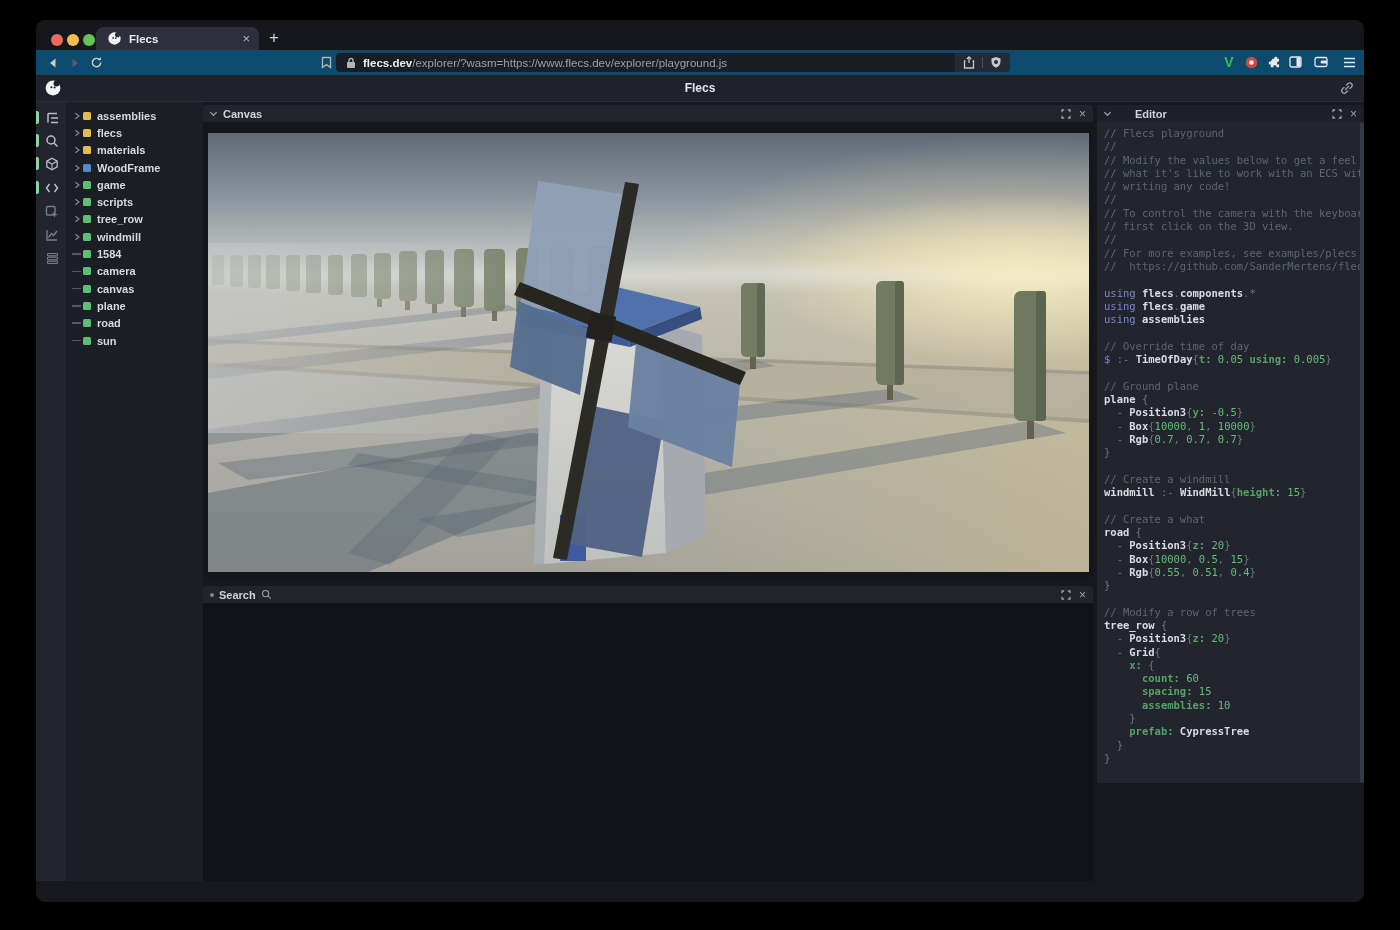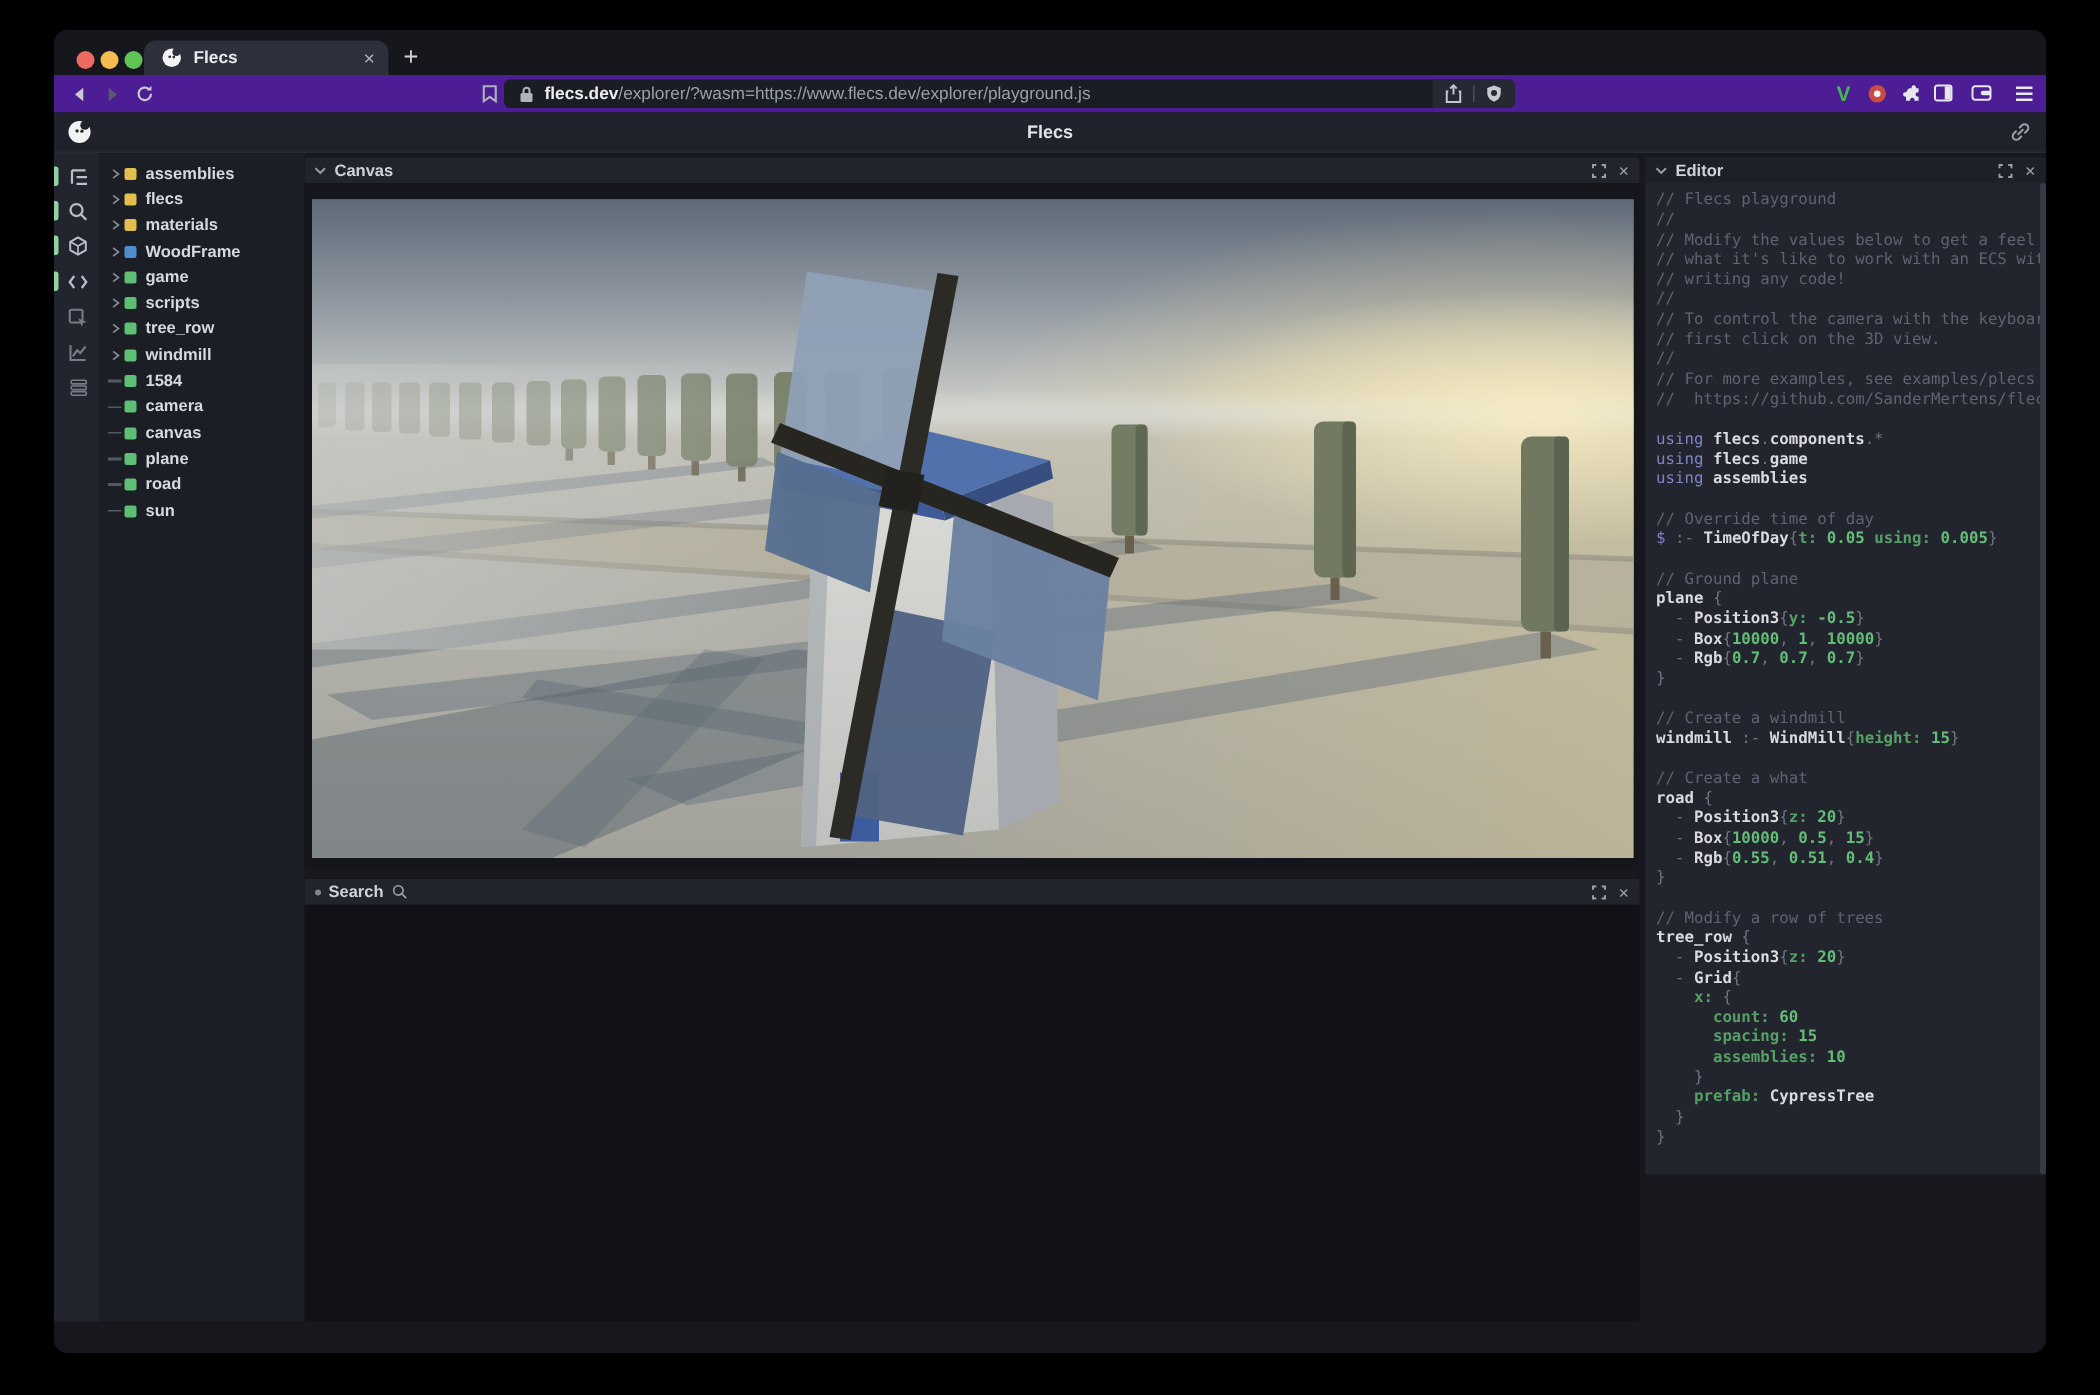--- a/index.html
+++ b/index.html
@@ -11,21 +11,21 @@
   .tl{width:12px;height:12px;border-radius:50%;top:14px;}
   #tl-close{left:15px;background:#ee6a5f;}
   #tl-min{left:31px;background:#f5bd50;}
   #tl-zoom{left:47px;background:#61c555;}
   #tab{left:60px;top:7px;width:163px;height:23px;background:#2d303a;border-radius:8px 8px 0 0;display:flex;align-items:center;}
   #tab .fav{margin-left:11px;}
   #tab .ttl{margin-left:7px;font-size:11.5px;font-weight:700;color:#e8eaee;}
   #tab .tclose{margin-left:auto;margin-right:9px;color:#aeb3bc;font-size:13px;line-height:13px;cursor:default;}
   #newtab{left:228px;top:8px;width:20px;height:20px;color:#ced2d8;font-size:17px;line-height:19px;text-align:center;}
   
-  #toolbar{left:0;top:30px;width:1328px;height:25px;background:#4c1d95;}
+  #toolbar{left:0;top:30px;width:1328px;height:25px;background:#0c4a6e;}
   .navic{top:4px;width:17px;height:17px;display:flex;align-items:center;justify-content:center;}
   #urlbar{left:300px;top:3px;width:674px;height:19px;background:#1b1d24;border-radius:4px;display:flex;align-items:center;}
   #urlbar .lock{margin-left:10px;}
   #urlbar .utext{margin-left:7px;font-size:11.5px;white-space:nowrap;overflow:hidden;}
   #urlbar .dom{color:#eceef2;font-weight:700;}
   #urlbar .pth{color:#9aa0ab;}
   #urlctrls{margin-left:auto;display:flex;align-items:center;height:100%;background:#262933;border-radius:0 4px 4px 0;padding:0 8px;}
   #urlctrls .sep{width:1px;height:11px;background:#4a4f5a;margin:0 7px;}
   .ricon{top:3px;width:18px;height:18px;display:flex;align-items:center;justify-content:center;}
   #vivaldi-btn{color:#43b94d;font-weight:700;font-size:14px;}
@@ -49,30 +49,30 @@
   
   .phead{height:17px;background:#21242d;display:flex;align-items:center;border-radius:2px 2px 0 0;}
   .phead .ptitle{font-size:11px;font-weight:700;color:#ced3d9;margin-left:5px;}
   .phead .pright{margin-left:auto;display:flex;align-items:center;gap:8px;margin-right:7px;}
   .phead .px{color:#9aa0aa;font-size:12px;line-height:12px;}
   #canvaspanel{left:167px;top:85px;width:890px;height:473px;background:#14161b;}
   #scene{left:5px;top:28px;width:881px;height:439px;background:#9aa0a6;}
   #searchpanel{left:167px;top:566px;width:890px;height:295px;background:#101217;}
   .dot{width:4px;height:4px;border-radius:50%;background:#80868f;margin-left:7px;}
   #editorpanel{left:1061px;top:85px;width:267px;height:678px;background:#22252d;}
-  #editorpanel .phead{background:#1d2029;}
+  #editorpanel .phead{background:#1d2029;gap:18px;}
   #code{left:0;top:17px;width:259px;bottom:0;padding:5px 0 0 7px;font-family:"DejaVu Sans Mono",monospace;
         font-size:10.5px;line-height:13.3px;overflow:hidden;}
   .cl{white-space:pre;height:13.3px;}
   .t-c{color:#5d6472;}
   .t-k{color:#8084c7;}
   .t-i{color:#d9dbe1;font-weight:700;}
   .t-p{color:#6e7582;}
   .t-g{color:#55a065;font-weight:600;}
-  .t-n{color:#63bd77;font-weight:700;}
+  .t-n{color:#63bd77;font-weight:400;}
   #escroll{right:0;top:17px;width:4px;bottom:0;background:#343a46;border-radius:2px;}
   svg{display:block;}
 </style>
 </head>
 <body>
 
 <div id="window" class="abs">
 
   <div id="tabbar" class="abs">
     <div id="tl-close" class="tl abs"></div>

